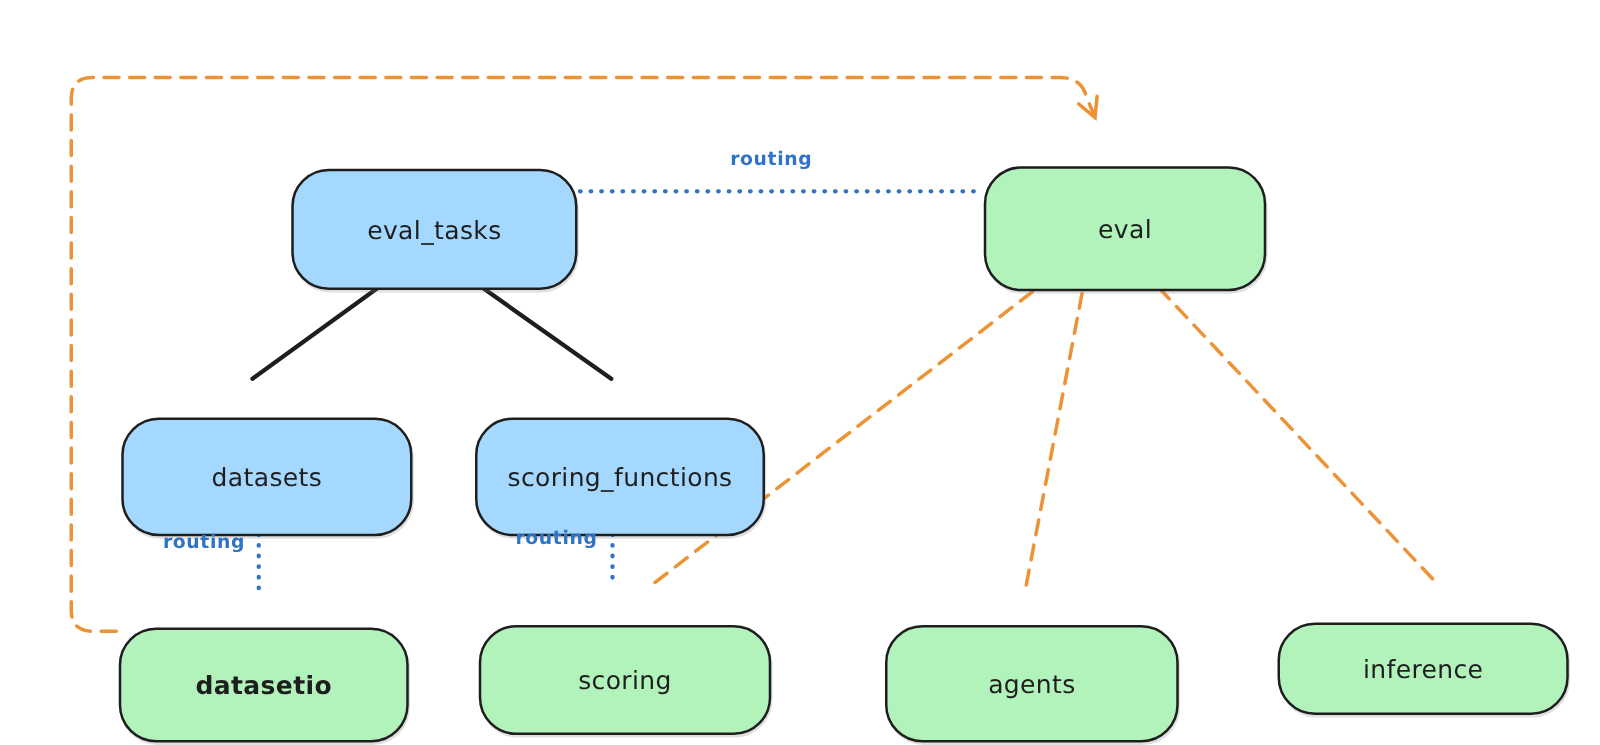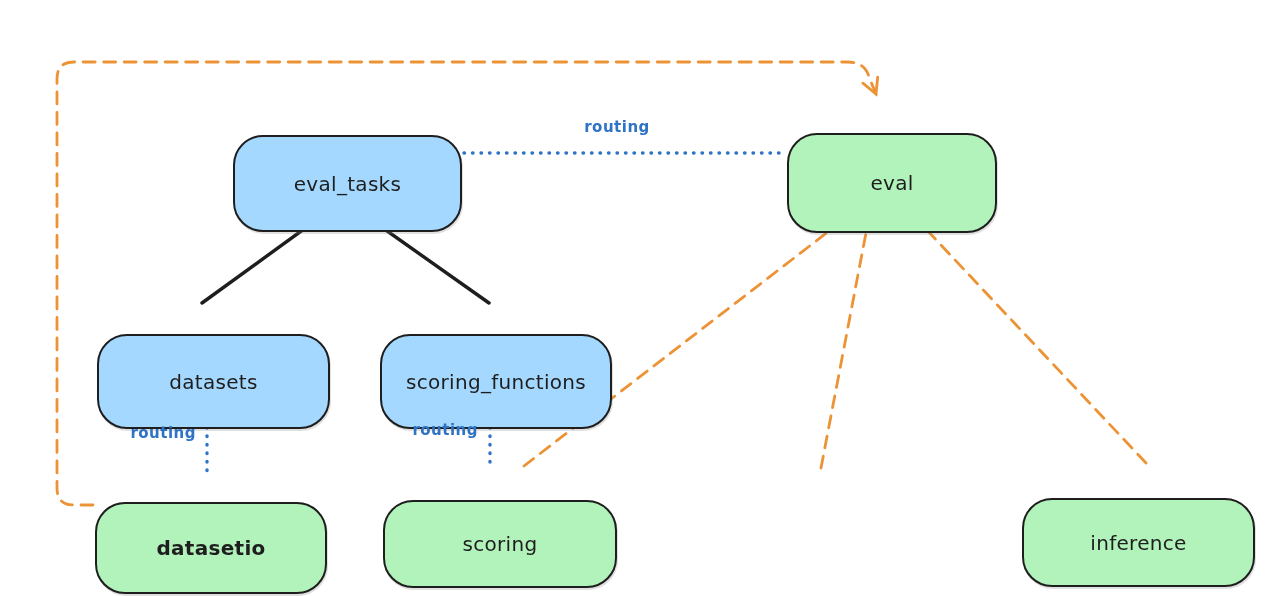--- a/index.html
+++ b/index.html
@@ -109,42 +109,45 @@
     <path class="edge-orange-dashed" d="M 93 505 L 74 505 Q 57 505 57 488 L 57 79 Q 57 62 74 62 L 848 62 Q 865 62 869 77 L 876 94" marker-end="url(#arrow-orange)"></path>
     <path class="edge-orange-dashed" d="M 524 466 L 855 211" marker-end="url(#arrow-orange)"></path>
     <path class="edge-orange-dashed" d="M 821 468 L 870 212" marker-end="url(#arrow-orange)"></path>
     <path class="edge-orange-dashed" d="M 1146 463 L 909 211" marker-end="url(#arrow-orange)"></path>
   </svg>
 
   <div class="node blue" style="left:233px;top:107px;width:229px;height:97px;">
     <span>eval_tasks</span>
   </div>
 
-  <div class="node green" style="left:787px;top:105px;width:210px;height:100px;">
+  <div class="node green" style="left:787px;top:105px;width:226px;height:100px;">
     <span>eval</span>
   </div>
 
   <div class="node blue" style="left:380px;top:306px;width:232px;height:95px;">
     <span>scoring_functions</span>
   </div>
 
   <div class="node blue" style="left:97px;top:306px;width:233px;height:95px;">
     <span>datasets</span>
   </div>
 
   <div class="node green" style="left:95px;top:474px;width:232px;height:92px;font-weight:bold;">
     <span>datasetio</span>
   </div>
 
   <div class="node green" style="left:383px;top:472px;width:234px;height:88px;align-items:center;">
     <span>scoring</span>
   </div>
 
+  <div class="node green" style="left:708px;top:472px;width:235px;height:94px;">
+    <span>agents</span>
+  </div>
 
-  <div class="node green" style="left:1022px;top:470px;width:233px;height:89px;">
+  <div class="node green" style="left:1022px;top:470px;width:233px;height:74px;">
     <span>inference</span>
   </div>
 
   <div class="routing-label" style="left:557px;top:118px;width:120px;text-align:center;">routing</div>
 
   <div class="routing-label" style="left:96px;top:424px;width:100px;text-align:right;">routing</div>
 
   <div class="routing-label" style="left:378px;top:421px;width:100px;text-align:right;">routing</div>
 
 </div>

